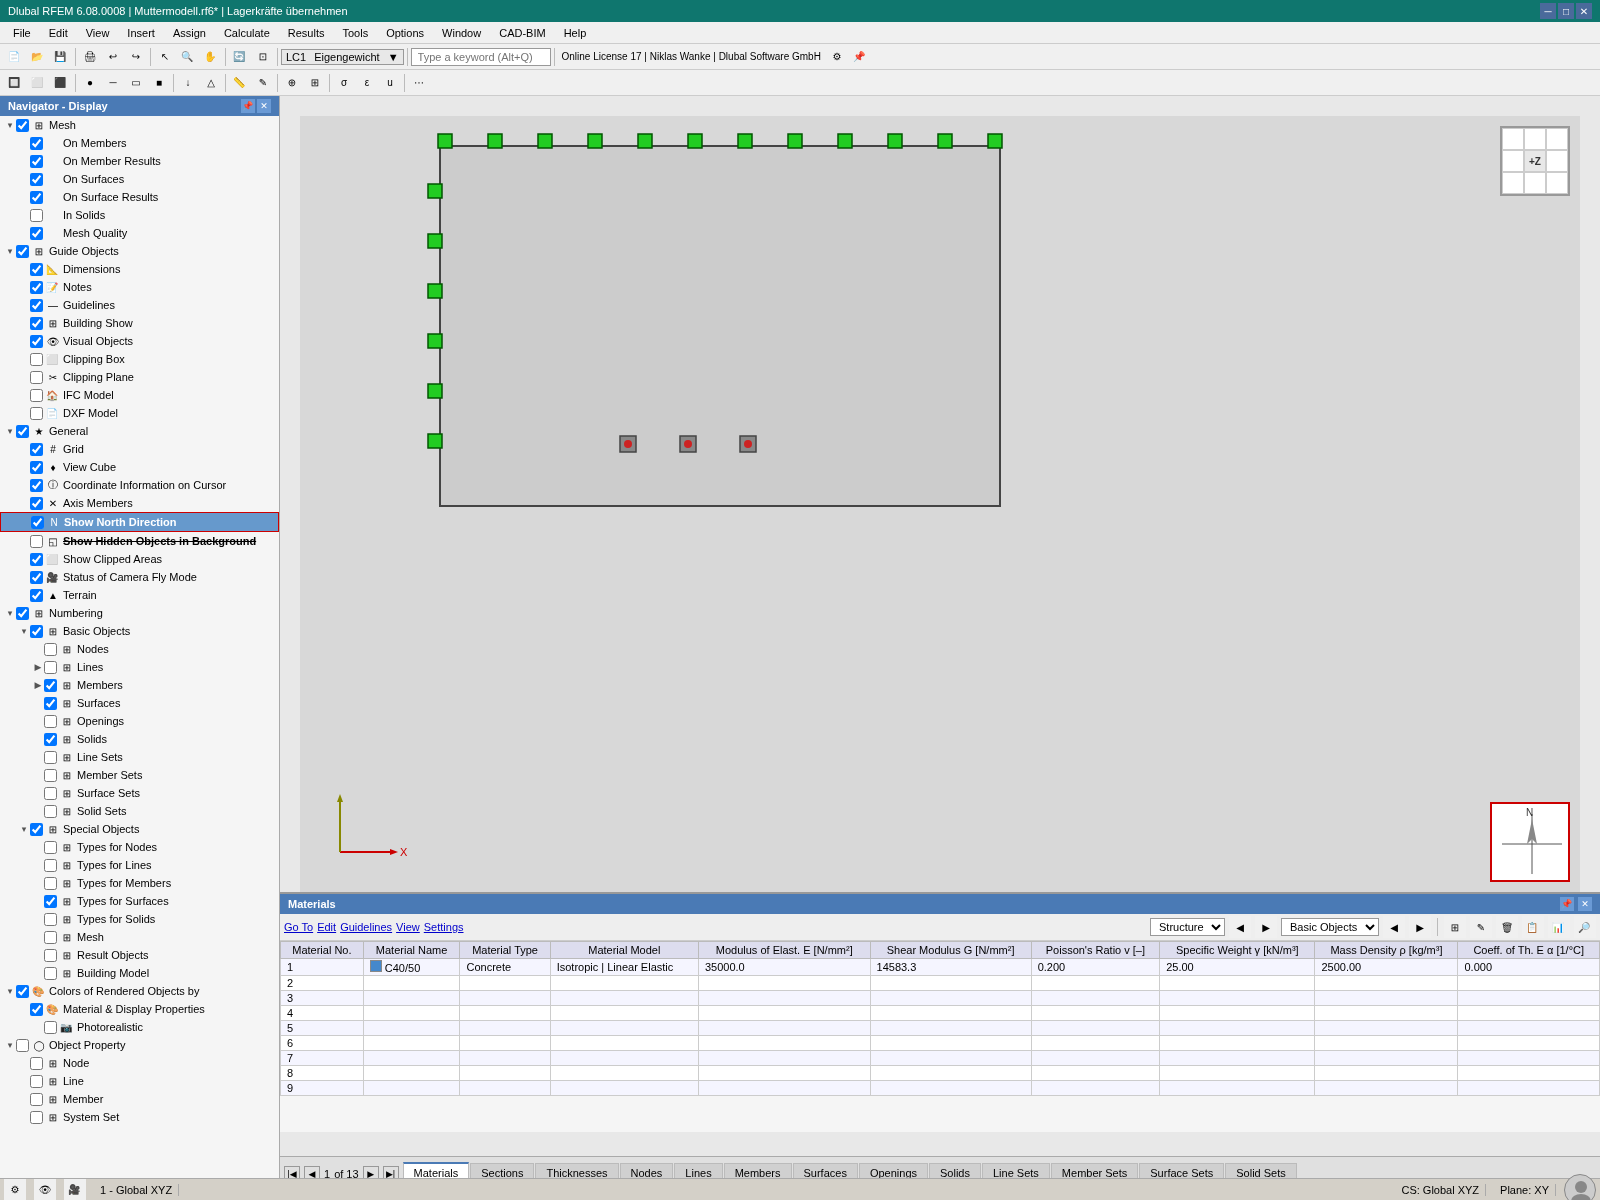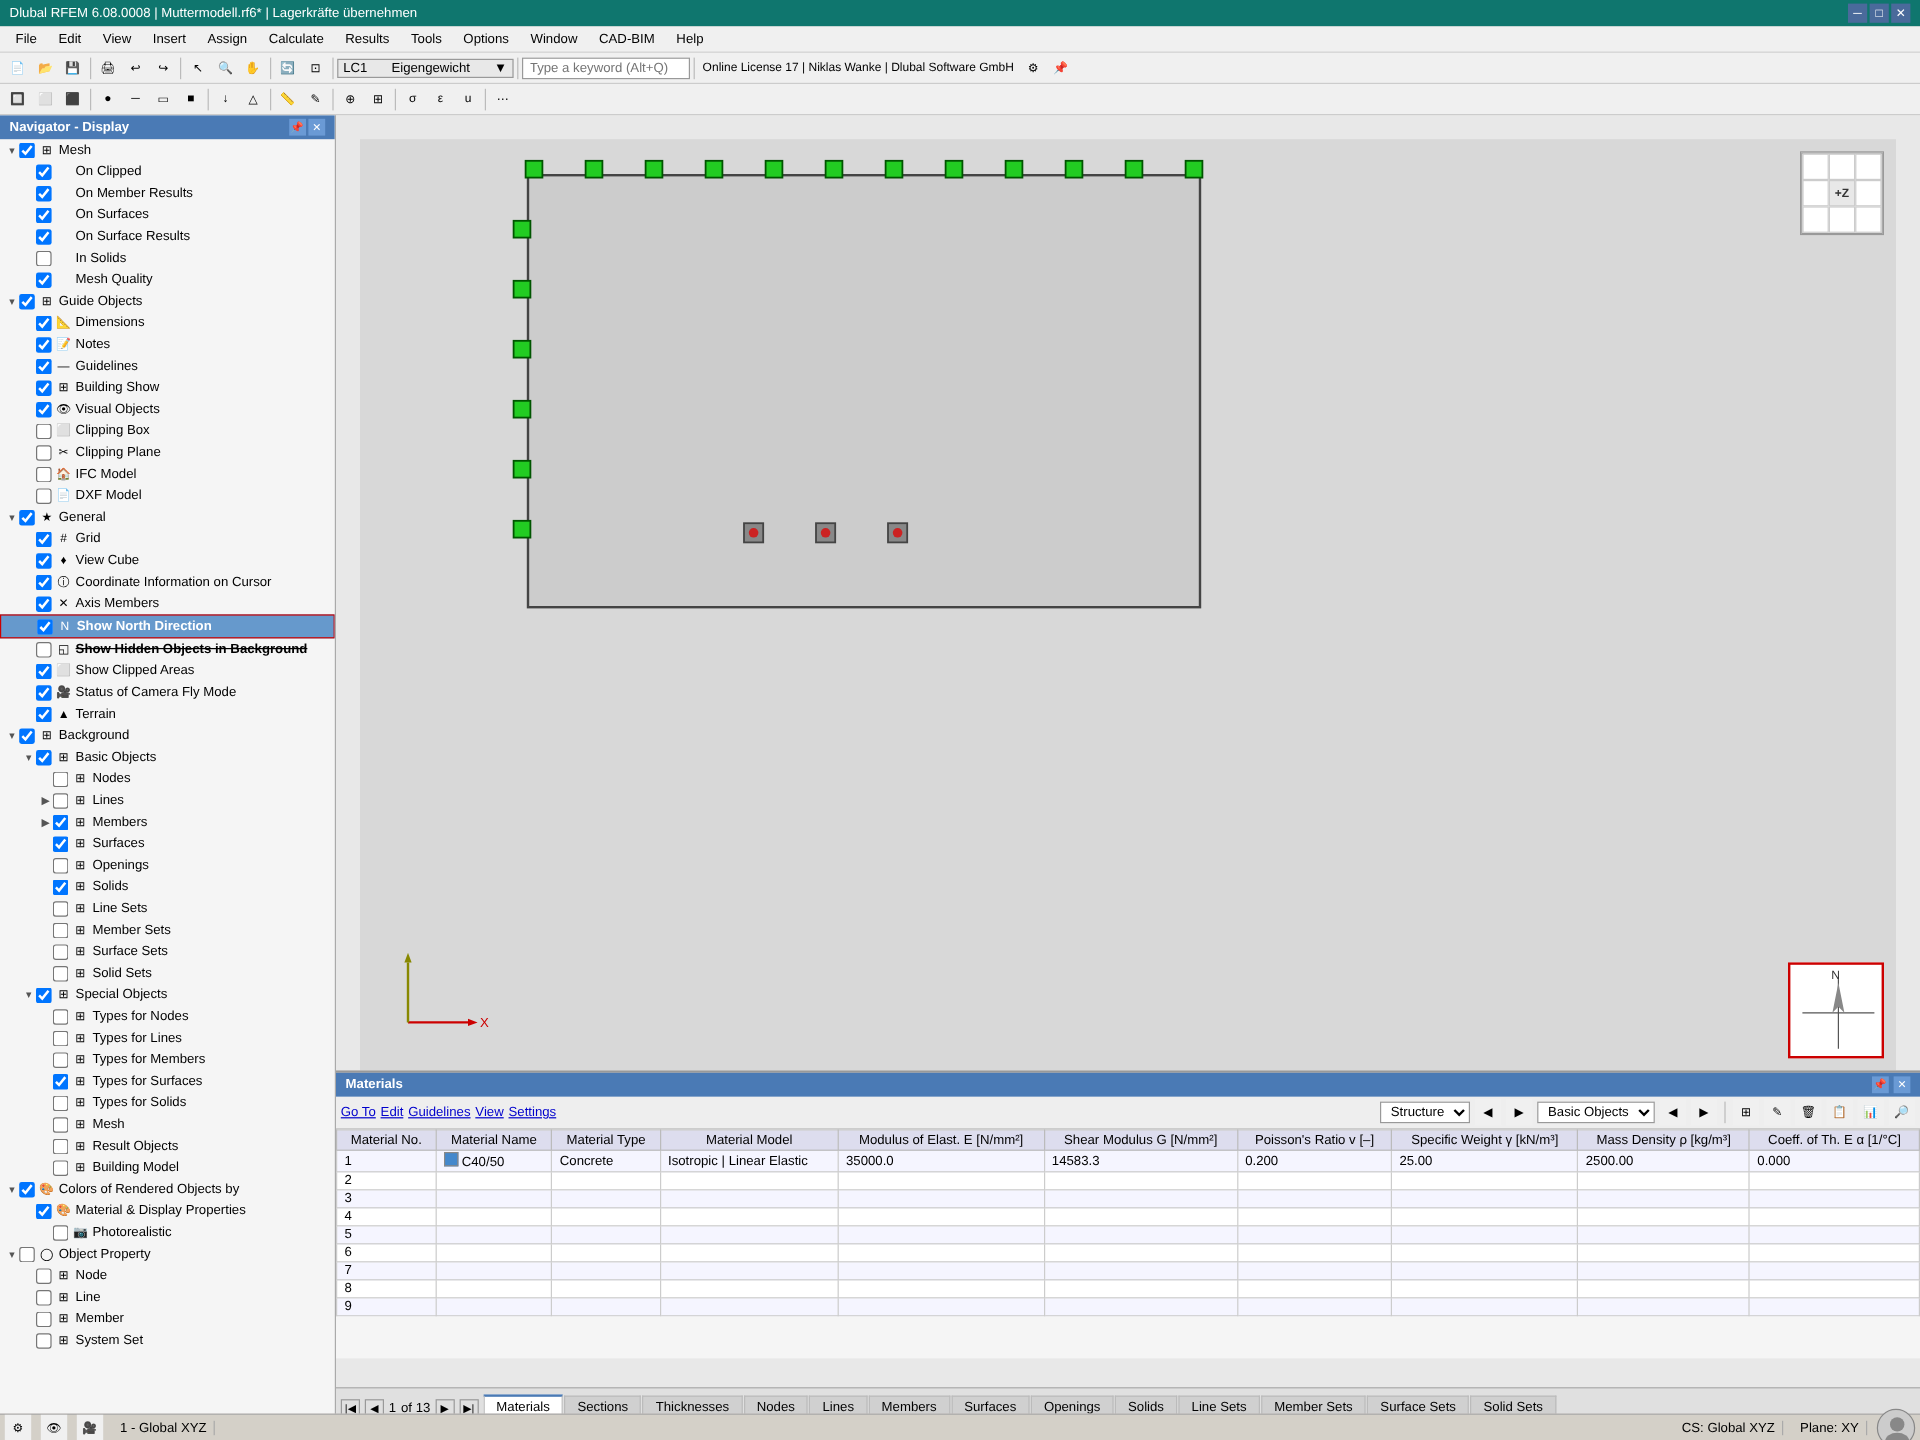--- a/index.html
+++ b/index.html
@@ -48,21 +48,21 @@
       background: #f0f0f0;
       border: 1px solid transparent;
       cursor: pointer;
       display: flex; align-items: center; justify-content: center;
       font-size: 10px;
     }
     .tb-separator { width: 1px; height: 18px; background: #bbb; margin: 0 2px; }
 
     
     .load-combo {
-      display: flex; align-items: center; gap: 20px;
+      display: flex; align-items: center; gap: 8px;
       padding: 1px 4px;
       background: #e8e8e8;
       border: 1px solid #999;
       font-size: 11px;
       justify-content: space-between;
     }
 
     
     .main-layout {
       display: flex;
@@ -388,21 +388,21 @@
           <span class="tree-expand">▾</span>
           <input type="checkbox" class="tree-check" checked="" style="">
           <span class="tree-icon">⊞</span>
           <span class="tree-label">Mesh</span>
         </div>
         <div class="tree-item">
           <span class="tree-indent" style="width: 16px; display: inline-block;"></span>
           <span class="tree-expand"> </span>
           <input type="checkbox" class="tree-check" checked="" style="">
           <span class="tree-icon"></span>
-          <span class="tree-label">On Clipped</span>
+          <span class="tree-label">On Members</span>
         </div>
         <div class="tree-item">
           <span class="tree-indent" style="width: 16px; display: inline-block;"></span>
           <span class="tree-expand"> </span>
           <input type="checkbox" class="tree-check" checked="" style="">
           <span class="tree-icon"></span>
           <span class="tree-label">On Member Results</span>
         </div>
         <div class="tree-item">
           <span class="tree-indent" style="width: 16px; display: inline-block;"></span>
@@ -570,21 +570,21 @@
           <span class="tree-expand"> </span>
           <input type="checkbox" class="tree-check" checked="" style="">
           <span class="tree-icon">▲</span>
           <span class="tree-label">Terrain</span>
         </div>
         <div class="tree-item">
           <span class="tree-indent" style="width: 2px; display: inline-block;"></span>
           <span class="tree-expand">▾</span>
           <input type="checkbox" class="tree-check" checked="" style="">
           <span class="tree-icon">⊞</span>
-          <span class="tree-label">Background</span>
+          <span class="tree-label">Numbering</span>
         </div>
         <div class="tree-item">
           <span class="tree-indent" style="width: 16px; display: inline-block;"></span>
           <span class="tree-expand">▾</span>
           <input type="checkbox" class="tree-check" checked="" style="">
           <span class="tree-icon">⊞</span>
           <span class="tree-label">Basic Objects</span>
         </div>
         <div class="tree-item">
           <span class="tree-indent" style="width: 30px; display: inline-block;"></span>

